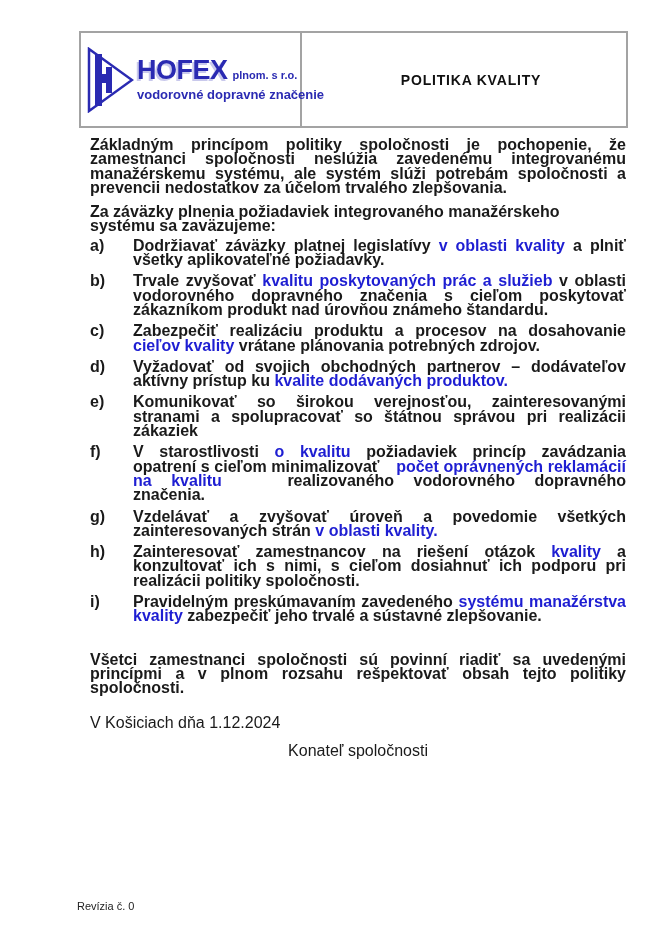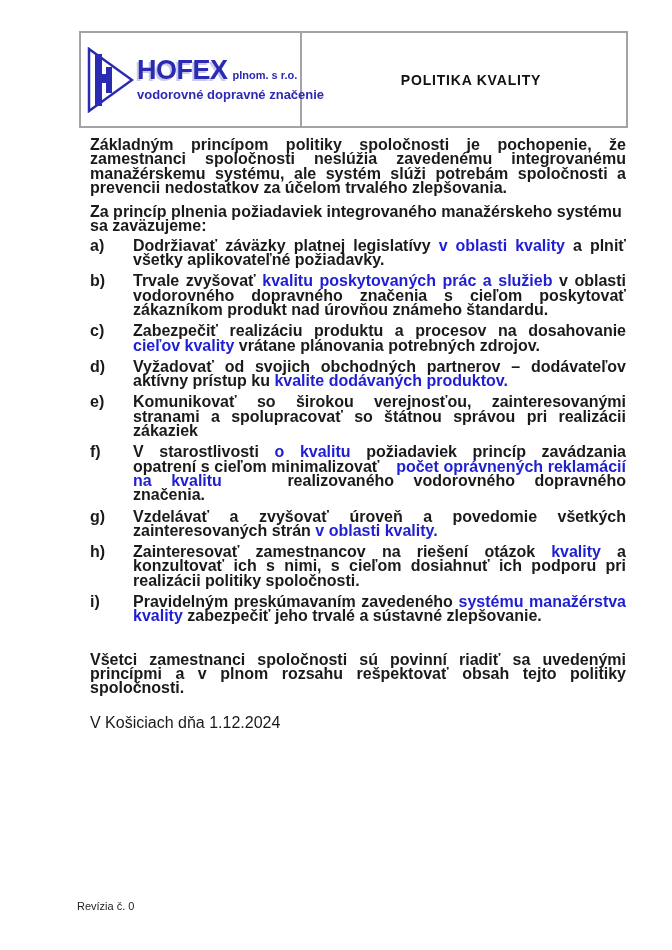--- a/index.html
+++ b/index.html
@@ -94,21 +94,21 @@
         <div class="tagline">vodorovné dopravné značenie</div>
       </div>
     </div>
     <div class="title-cell">
       <div class="doc-title">POLITIKA KVALITY</div>
     </div>
   </div>
 
   <div class="body">
     <p class="para justify">Základným princípom politiky spoločnosti je pochopenie, že zamestnanci spoločnosti neslúžia zavedenému integrovanému manažérskemu systému, ale systém slúži potrebám spoločnosti a prevencii nedostatkov za účelom trvalého zlepšovania.</p>
-    <p class="para tight">Za princíp plnenia požiadaviek integrovaného manažérskeho systému sa zaväzujeme:</p>
+    <p class="para tight">Za záväzky plnenia požiadaviek integrovaného manažérskeho systému sa zaväzujeme:</p>
 
     <div class="list">
       <div class="item">
         <span class="item-letter">a)</span>
         <div class="item-text"><span>Dodržiavať záväzky platnej legislatívy </span><span class="seg-blue">v oblasti kvality</span><span> a plniť všetky aplikovateľné požiadavky.</span></div>
       </div>
       <div class="item">
         <span class="item-letter">b)</span>
         <div class="item-text"><span>Trvale zvyšovať </span><span class="seg-blue">kvalitu poskytovaných prác a služieb</span><span> v oblasti vodorovného dopravného značenia s cieľom poskytovať zákazníkom produkt nad úrovňou známeho štandardu.</span></div>
       </div>
@@ -137,17 +137,18 @@
         <div class="item-text"><span>Zainteresovať zamestnancov na riešení otázok </span><span class="seg-blue">kvality</span><span> a konzultovať ich s nimi, s cieľom dosiahnuť ich podporu pri realizácii politiky spoločnosti.</span></div>
       </div>
       <div class="item">
         <span class="item-letter">i)</span>
         <div class="item-text"><span>Pravidelným preskúmavaním zavedeného </span><span class="seg-blue">systému manažérstva kvality</span><span> zabezpečiť jeho trvalé a sústavné zlepšovanie.</span></div>
       </div>
     </div>
 
     <p class="para closing justify">Všetci zamestnanci spoločnosti sú povinní riadiť sa uvedenými princípmi a v plnom rozsahu rešpektovať obsah tejto politiky spoločnosti.</p>
     <p class="date-line">V Košiciach dňa 1.12.2024</p>
+    <p class="signature-role">Konateľ spoločnosti</p>
   </div>
 
   <div class="footer">Revízia č. 0</div>
 
 </div>
 
 </body></html>

